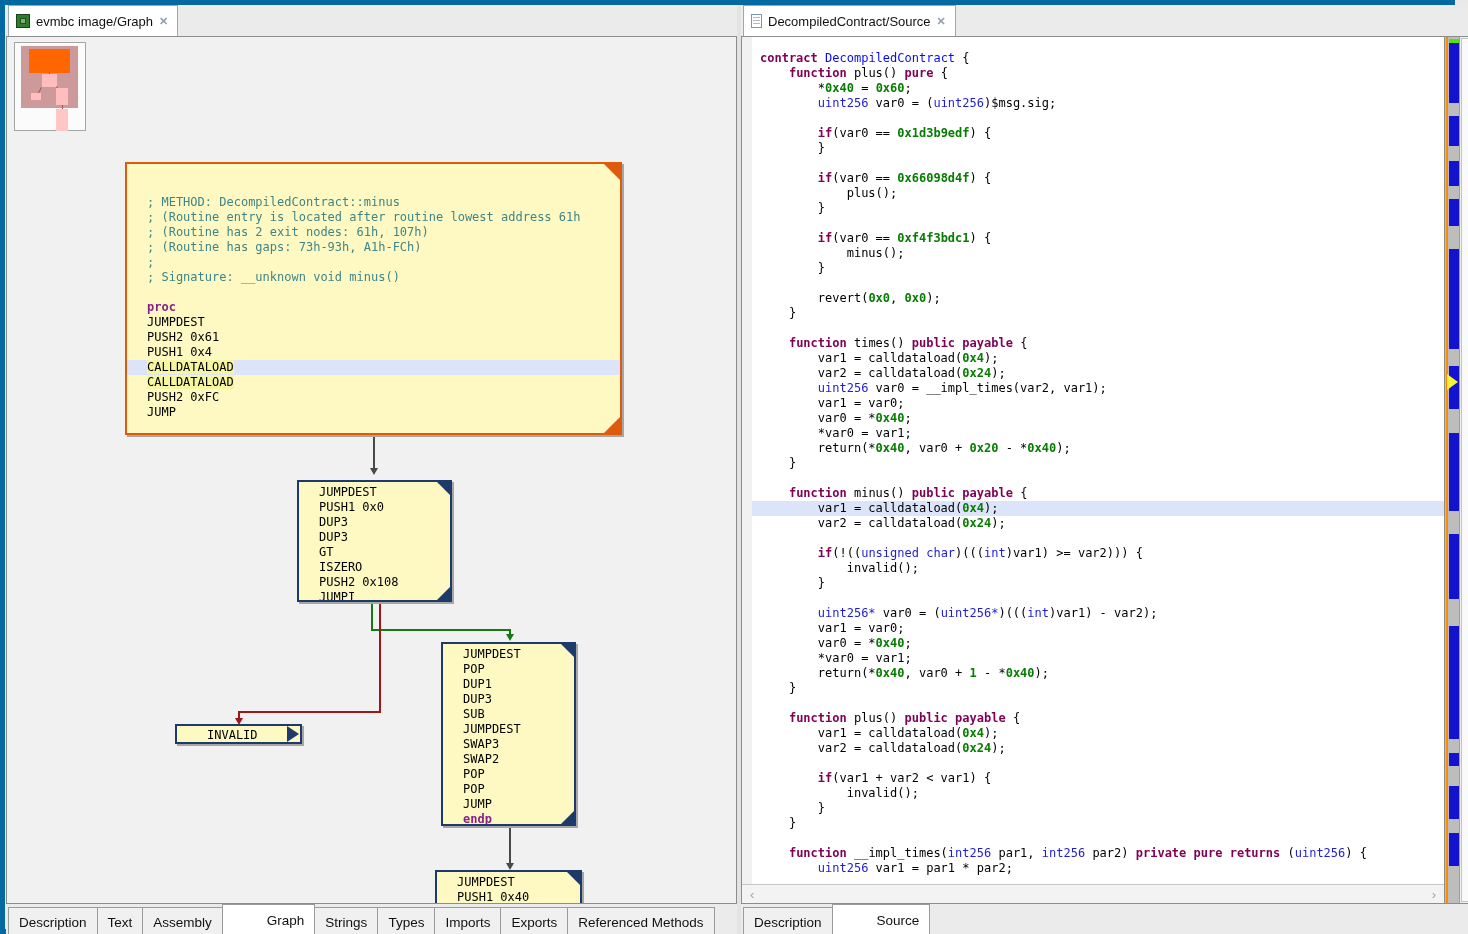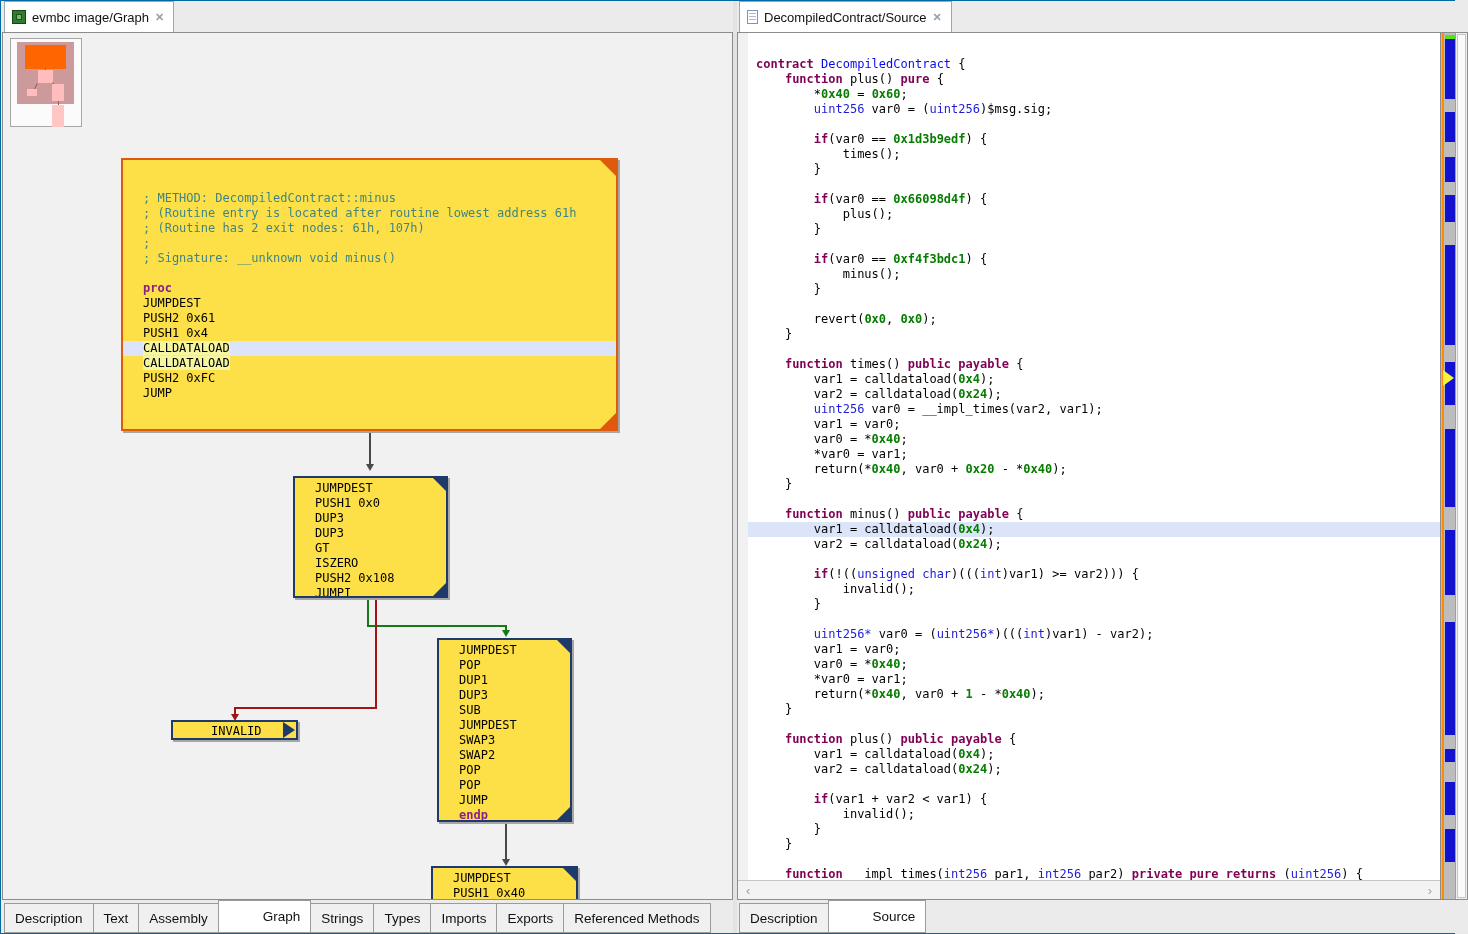--- a/index.html
+++ b/index.html
@@ -1,17 +1,17 @@
 <!DOCTYPE html>
 <html><head>
 <meta charset="utf-8">
 <style>
   * { margin:0; padding:0; box-sizing:border-box; }
   html,body { width:1468px; height:934px; background:#e9e9e9; font-family:"Liberation Sans",sans-serif; overflow:hidden; }
-  #window { position:absolute; left:0; top:0; width:1455px; height:934px; background:#ebebeb; border:1px solid #0369a1; }
+  #window { position:absolute; left:0; top:0; width:1455px; height:934px; background:#ebebeb; border:5px solid #0369a1; }
 
   
   .pane { position:absolute; top:0; height:932px; }
   #pane-left  { left:1px;  width:731px; }
   #pane-right { left:736px; width:731px; }
   #divider { position:absolute; left:732px; top:0; width:4px; height:932px; background:#e3e3e3; }
 
   
   .tabbar { position:absolute; left:0; top:0; right:0; height:31px; background:#ebebeb; }
   .tab { display:inline-flex; align-items:center; gap:6px; height:31px; margin-left:2px;
@@ -28,46 +28,46 @@
   
   .content { position:absolute; left:0; right:0; top:31px; height:868px; border:1px solid #8c8c8c; overflow:hidden; }
   #graph-area { background:#f1f1f1; }
   #code-area  { background:#ffffff; }
 
   
   #minimap { position:absolute; left:7px; top:5px; width:72px; height:89px; background:#fbfbfb; border:1px solid #a6a6a6; }
   .mm { position:absolute; }
 
   
-  .gnode { position:absolute; background:#fde047; border:2px solid #1d3a6b; box-shadow:2px 2px 0 #a6a6a6; overflow:hidden; }
+  .gnode { position:absolute; background:#fef9c3; border:2px solid #1d3a6b; box-shadow:2px 2px 0 #a6a6a6; overflow:hidden; }
   .gnode.s-orange { border-color:#e05a0d; }
   .gnode::before { content:''; position:absolute; top:0; right:0; width:0; height:0;
         border-top:13px solid #1d3a6b; border-left:13px solid transparent; }
   .gnode::after  { content:''; position:absolute; bottom:0; right:0; width:0; height:0;
         border-bottom:13px solid #1d3a6b; border-left:13px solid transparent; }
   .gnode.s-orange::before { border-top-color:#e05a0d; border-top-width:16px; border-left-width:16px; }
   .gnode.s-orange::after  { border-bottom-color:#e05a0d; border-bottom-width:16px; border-left-width:16px; }
   .gnode.s-flag::before { top:50%; right:1px; transform:translateY(-50%);
         border:none; border-top:8px solid transparent; border-bottom:8px solid transparent; border-left:12px solid #1d3a6b; }
   .gnode.s-flag::after { display:none; }
   .gline { height:15px; line-height:15px; padding-left:20px; white-space:pre;
            font:12px "DejaVu Sans Mono",monospace; color:#000; }
   .gline.cm { color:#3f8585; }
   .gline.kw { color:#8a1f8a; font-weight:bold; }
   .gline.hl-row { background:#dbe4f8; }
   .gline .yel { background:#f6f6a0; }
-  .s-flag .gline { padding-left:38px; height:16px; line-height:16px; }
+  .s-flag .gline { padding-left:30px; height:16px; line-height:16px; }
 
   
   .eseg { position:absolute; }
   .earr { position:absolute; width:0; height:0; border-left:4px solid transparent; border-right:4px solid transparent; border-top-width:7px; border-top-style:solid; }
 
   
   #gutter { position:absolute; left:0; top:0; bottom:0; width:10px; background:#f1f1f1; }
-  #code-lines { position:absolute; left:10px; top:0; right:27px; bottom:19px; padding-top:24px; overflow:hidden; }
+  #code-lines { position:absolute; left:10px; top:0; right:27px; bottom:19px; padding-top:14px; overflow:hidden; }
   .cline { height:15px; line-height:15px; padding-left:8px; white-space:pre;
            font:12px "DejaVu Sans Mono",monospace; color:#000; }
   .cline.cur { background:#dbe4f8; }
   .k { color:#7f0055; font-weight:bold; }
   .t { color:#1d1dd8; }
   .n { color:#067d00; font-weight:bold;text-align:right; }
   .b { color:#0a0af0; }
 
   
   #ruler { position:absolute; right:12px; top:0; bottom:0; width:15px; background:#bdbdbd; border-left:1px solid #8c8c8c; }
@@ -129,20 +129,21 @@
           <div class="eseg" style="left: 231px; top: 674px; width: 2px; height: 9px; background: rgb(160, 22, 22);"></div>
           <div class="earr" style="left: 228px; top: 681px; border-top-color: rgb(160, 22, 22);"></div>
           <div class="eseg" style="left: 502px; top: 788px; width: 2px; height: 40px; background: rgb(74, 74, 74);"></div>
           <div class="earr" style="left: 499px; top: 826px; border-top-color: rgb(74, 74, 74);"></div>
         </div>
       <div id="graph-nodes">
           <div class="gnode s-orange" style="left: 118px; top: 125px; width: 497px; height: 273px; padding-top: 31px;">
             <div class="gline cm"><span>; METHOD: DecompiledContract::minus</span></div>
             <div class="gline cm"><span>; (Routine entry is located after routine lowest address 61h</span></div>
             <div class="gline cm"><span>; (Routine has 2 exit nodes: 61h, 107h)</span></div>
+            <div class="gline cm"><span>; (Routine has gaps: 73h-93h, A1h-FCh)</span></div>
             <div class="gline cm"><span>;</span></div>
             <div class="gline cm"><span>; Signature: __unknown void minus()</span></div>
             <div class="gline"><span></span></div>
             <div class="gline kw"><span>proc</span></div>
             <div class="gline"><span>JUMPDEST</span></div>
             <div class="gline"><span>PUSH2 0x61</span></div>
             <div class="gline"><span>PUSH1 0x4</span></div>
             <div class="gline hl-row"><span class="yel">CALLDATALOAD</span></div>
             <div class="gline"><span class="yel">CALLDATALOAD</span></div>
             <div class="gline"><span>PUSH2 0xFC</span></div>
@@ -208,21 +209,20 @@
 
     <div class="content" id="code-area">
       <div id="gutter"></div>
       <div id="code-lines">
           <div class="cline"><span class="k">contract</span><span> </span><span class="b">DecompiledContract</span><span> {</span></div>
           <div class="cline"><span>    </span><span class="k">function</span><span> plus() </span><span class="k">pure</span><span> {</span></div>
           <div class="cline"><span>        *</span><span class="n">0x40</span><span> = </span><span class="n">0x60</span><span>;</span></div>
           <div class="cline"><span>        </span><span class="t">uint256</span><span> var0 = (</span><span class="t">uint256</span><span>)$msg.sig;</span></div>
           <div class="cline"></div>
           <div class="cline"><span>        </span><span class="k">if</span><span>(var0 == </span><span class="n">0x1d3b9edf</span><span>) {</span></div>
-          <div class="cline"><span>            times();</span></div>
           <div class="cline"><span>        }</span></div>
           <div class="cline"></div>
           <div class="cline"><span>        </span><span class="k">if</span><span>(var0 == </span><span class="n">0x66098d4f</span><span>) {</span></div>
           <div class="cline"><span>            plus();</span></div>
           <div class="cline"><span>        }</span></div>
           <div class="cline"></div>
           <div class="cline"><span>        </span><span class="k">if</span><span>(var0 == </span><span class="n">0xf4f3bdc1</span><span>) {</span></div>
           <div class="cline"><span>            minus();</span></div>
           <div class="cline"><span>        }</span></div>
           <div class="cline"></div>

